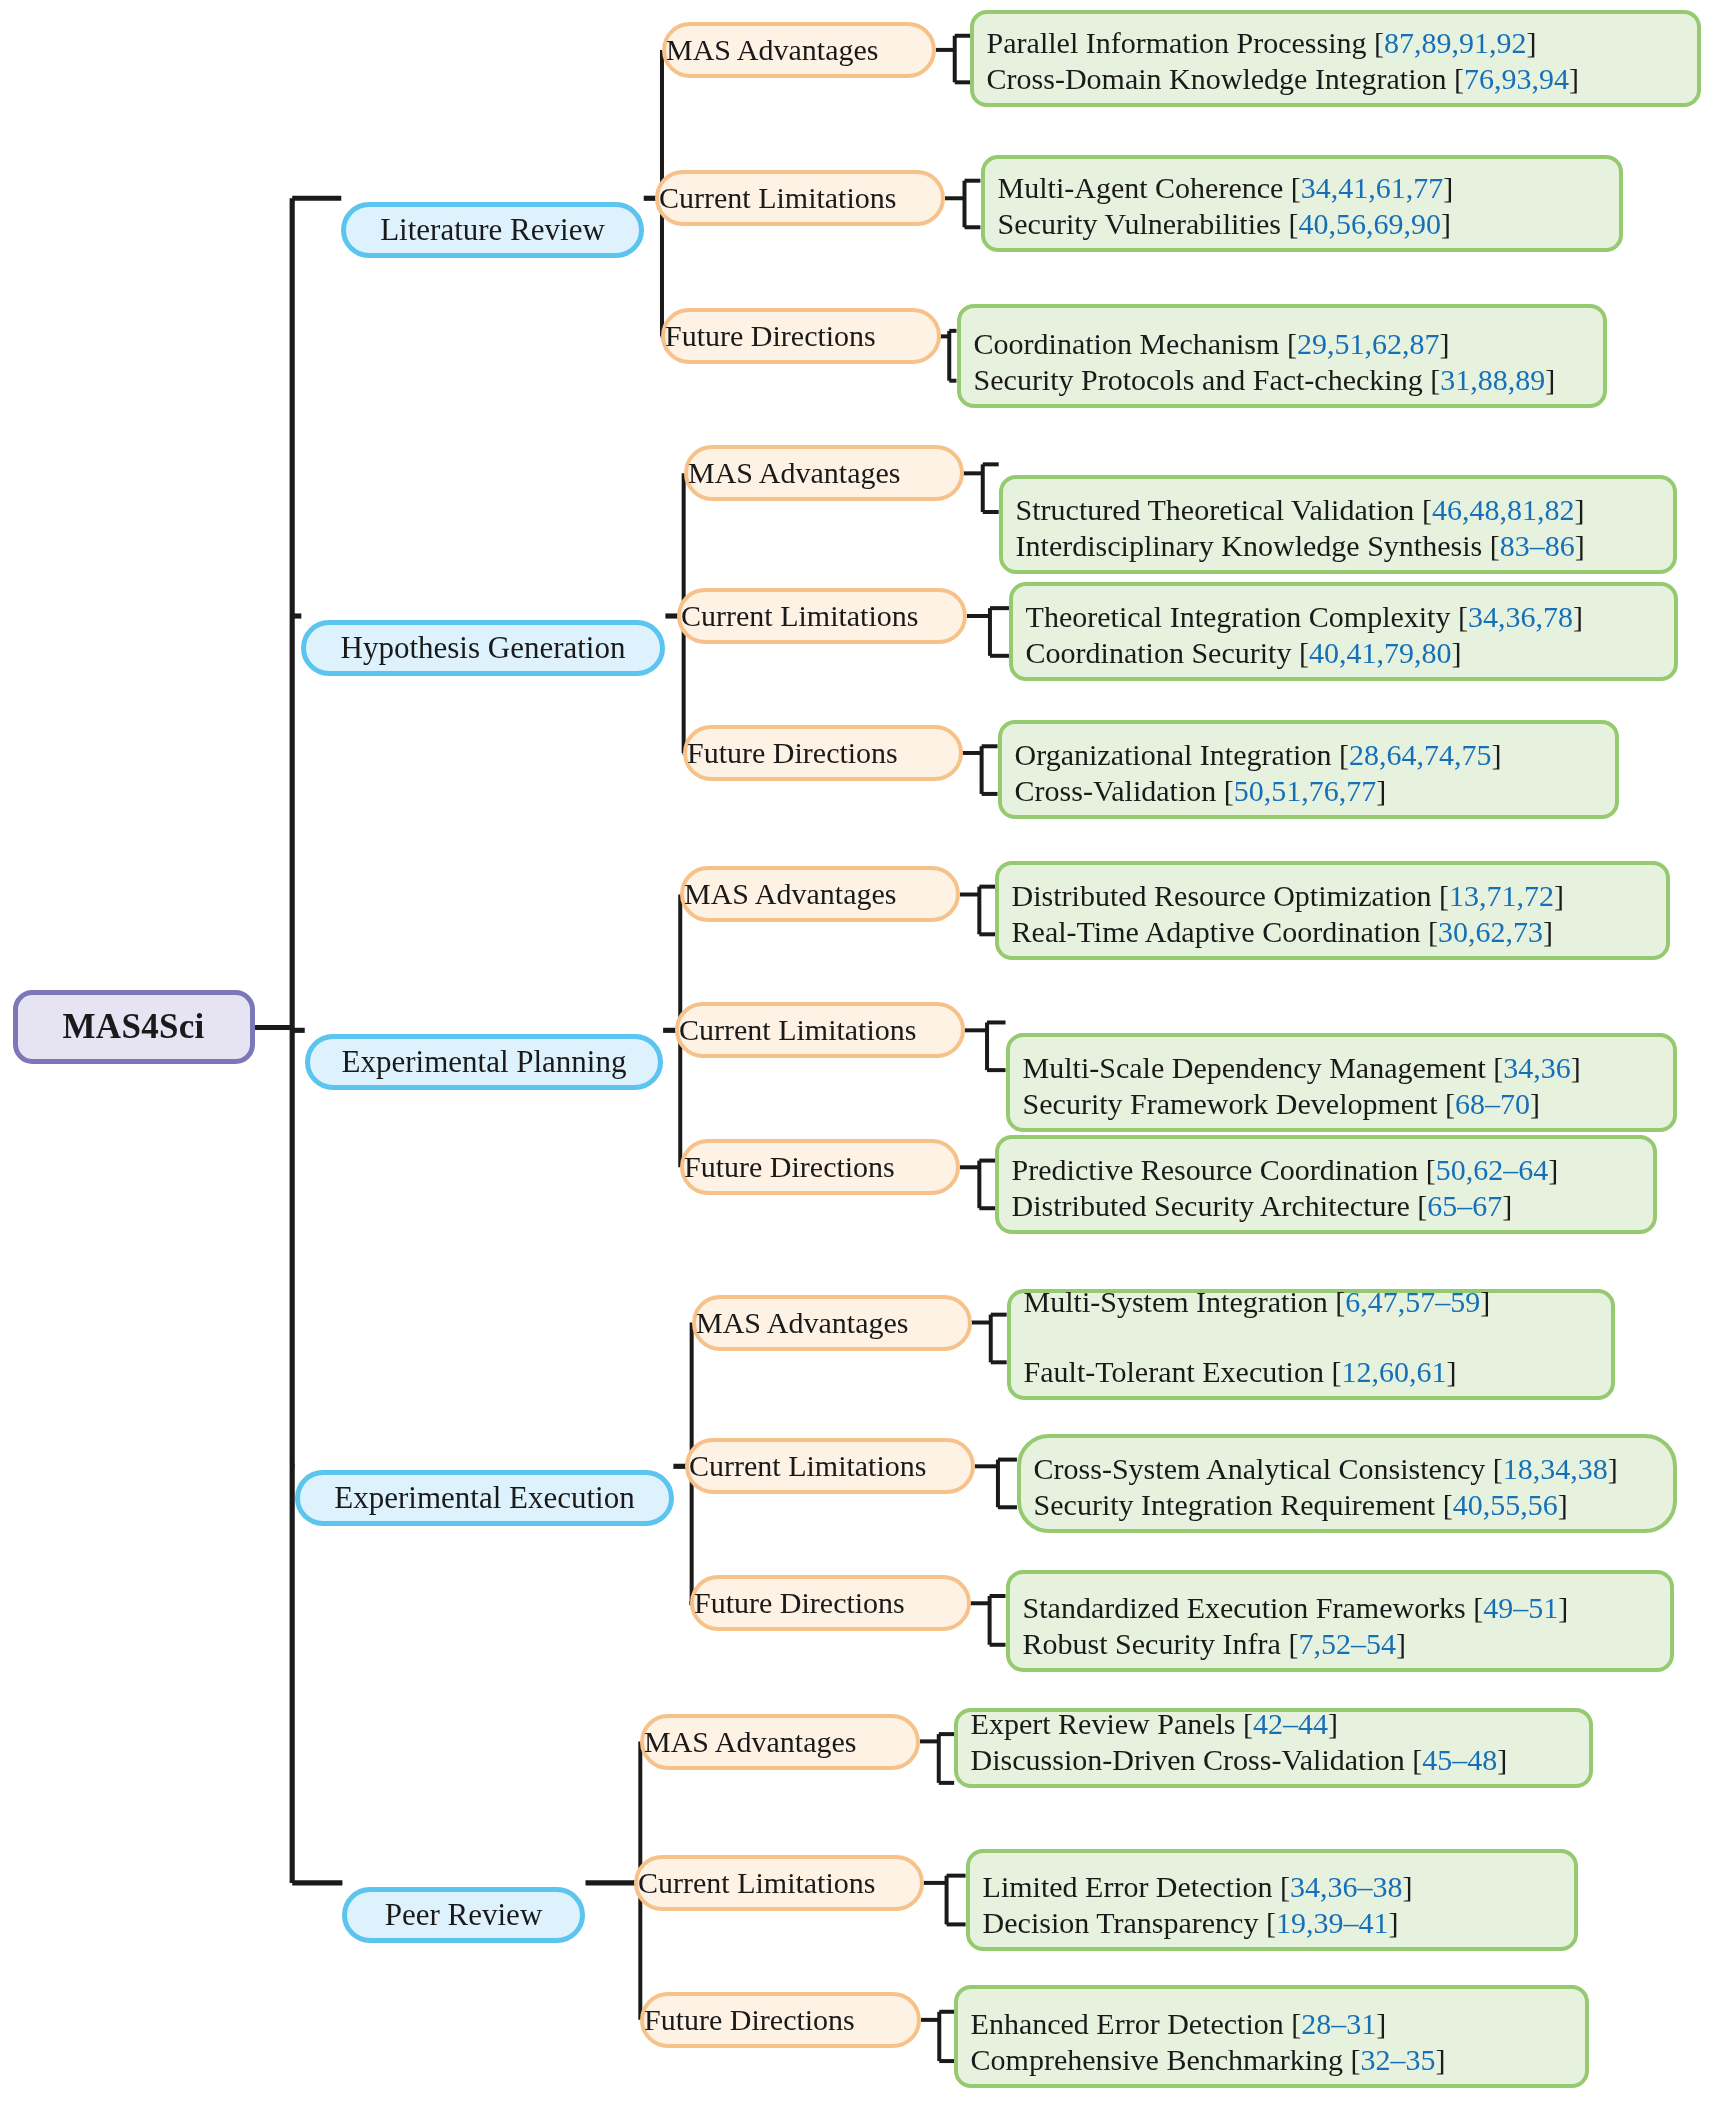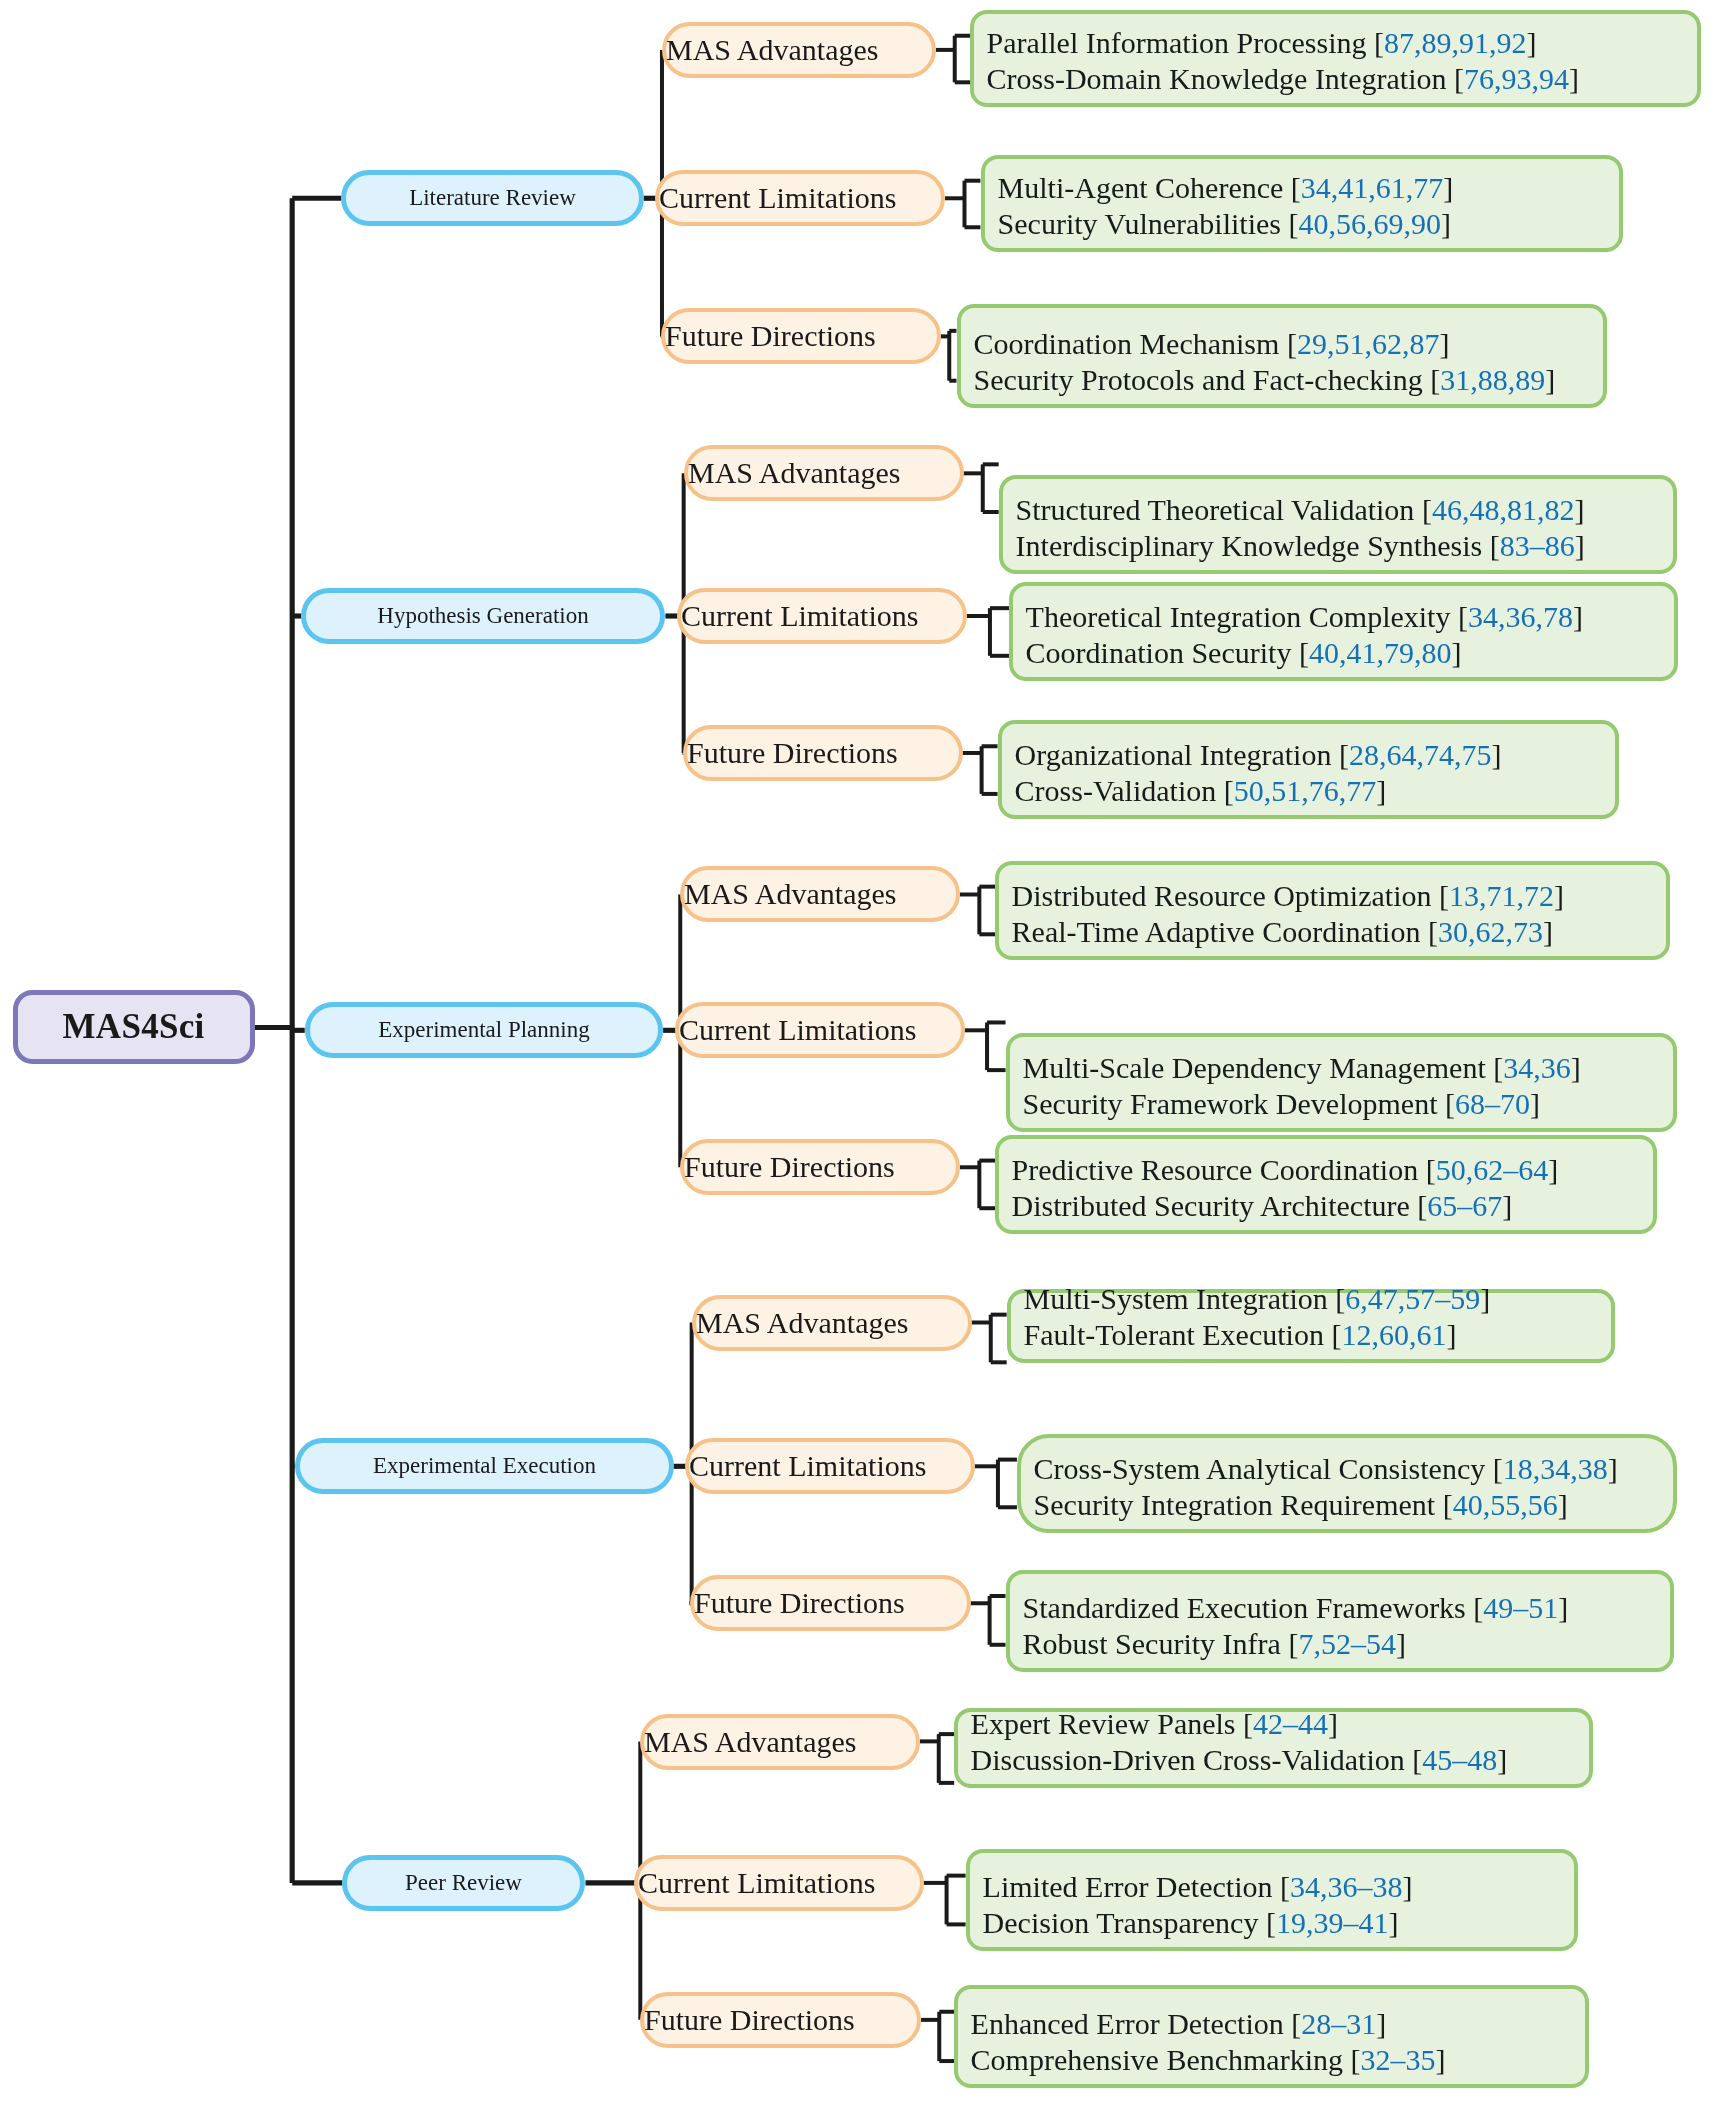--- a/index.html
+++ b/index.html
@@ -41,21 +41,22 @@
     font-size: 35px;
     letter-spacing: 0.3px;
   }
 
   
   .node.branch {
     background: #ddf2fd;
     border: 5.1px solid #5bc4ef;
     border-radius: 570px;
     justify-content: center;
-    font-size: 23px;
+    font-size: 31px;
+    margin-top: 32px;
   }
 
   
   .node.sub {
     background: #fdf2e4;
     border: 4.6px solid #f7c289;
     border-radius: 570px;
     font-size: 30px;
   }
 
@@ -257,21 +258,21 @@
       <div class="node leaf" style="left: 995px; top: 1135px; width: 662px; height: 99px;">
         <span class="leaf-line">Predictive Resource Coordination <span class="cite">[<span class="num">50,62–64</span>]</span></span>
         <span class="leaf-line">Distributed Security Architecture <span class="cite">[<span class="num">65–67</span>]</span></span>
       </div>
       <div class="node branch" style="left: 295px; top: 1438px; width: 379px; height: 56px;">
         <span>Experimental Execution</span>
       </div>
       <div class="node sub" style="left: 692px; top: 1295px; width: 280px; height: 56px;">
         <span>MAS Advantages</span>
       </div>
-      <div class="node leaf" style="left: 1007px; top: 1289px; width: 608px; height: 74px;">
+      <div class="node leaf" style="left: 1007px; top: 1289px; width: 608px; height: 111px; gap: 34px;">
         <span class="leaf-line">Multi-System Integration <span class="cite">[<span class="num">6,47,57–59</span>]</span></span>
         <span class="leaf-line">Fault-Tolerant Execution <span class="cite">[<span class="num">12,60,61</span>]</span></span>
       </div>
       <div class="node sub" style="left: 685px; top: 1438px; width: 290px; height: 56px;">
         <span>Current Limitations</span>
       </div>
       <div class="node leaf" style="left: 1017px; top: 1434px; width: 660px; height: 99px; border-radius: 32px;">
         <span class="leaf-line">Cross-System Analytical Consistency <span class="cite">[<span class="num">18,34,38</span>]</span></span>
         <span class="leaf-line">Security Integration Requirement <span class="cite">[<span class="num">40,55,56</span>]</span></span>
       </div>

